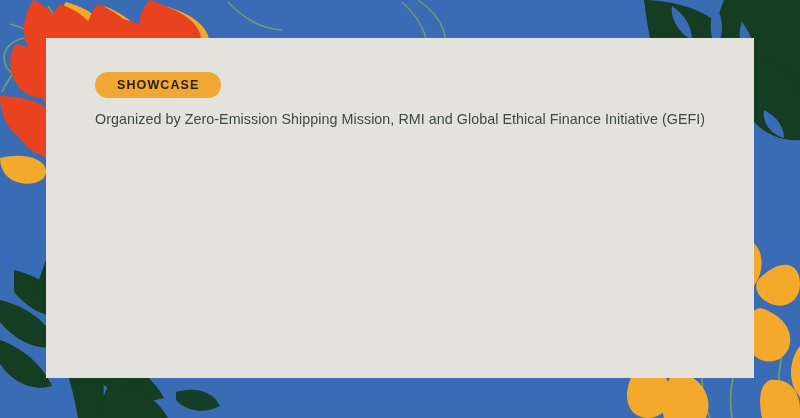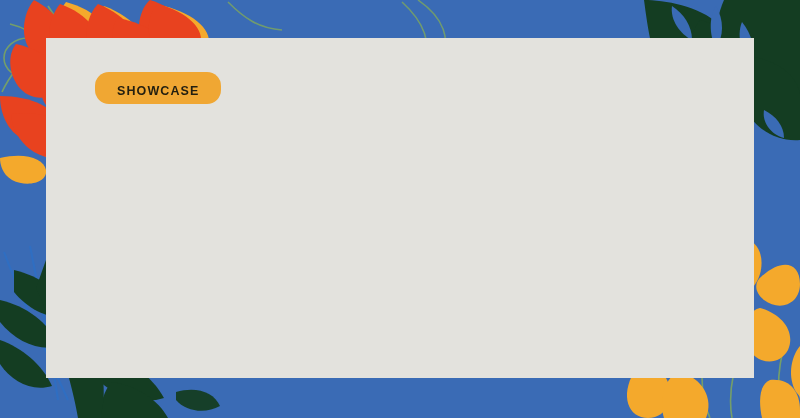--- a/index.html
+++ b/index.html
@@ -17,21 +17,21 @@
     background:#E3E2DD;
     z-index:5;
   }
   .card-inner{position:absolute;left:49px;top:34px;right:30px;}
 
   .badge{
     display:inline-block;
     background:#F0A733;
     color:#231F10;
     font-size:12.5px;font-weight:bold;letter-spacing:1.1px;
-    padding:12px 22px 6px 22px;
+    padding:6px 22px 6px 22px;
     border-radius:14px;
   }
 
   .title{
     margin:14px 0 0 0;
     color:#1A4327;
     font-size:30.5px;
     font-weight:bold;
     line-height:1.17;
     letter-spacing:-0.2px;
@@ -194,20 +194,21 @@
       <path d="M176 392 C 196 386, 214 392, 220 406 C 206 414, 186 412, 176 400 Z" fill="#143D22"></path>
     </g>
   </svg>
 
   <div class="card">
     <div class="card-inner">
 
       <div class="badge">SHOWCASE</div>
 
 
+      <p class="subtitle">Organized by Zero-Emission Shipping Mission, RMI and Global Ethical Finance Initiative (GEFI)</p>
 
     </div>
 
   </div>
 
   <div class="meta-row">
 
     <div class="meta-item date">
       <svg class="meta-icon" viewBox="0 0 32 32">
         <rect x="3" y="6" width="26" height="23" rx="2.5" fill="none" stroke="#C8322D" stroke-width="2.6"></rect>

